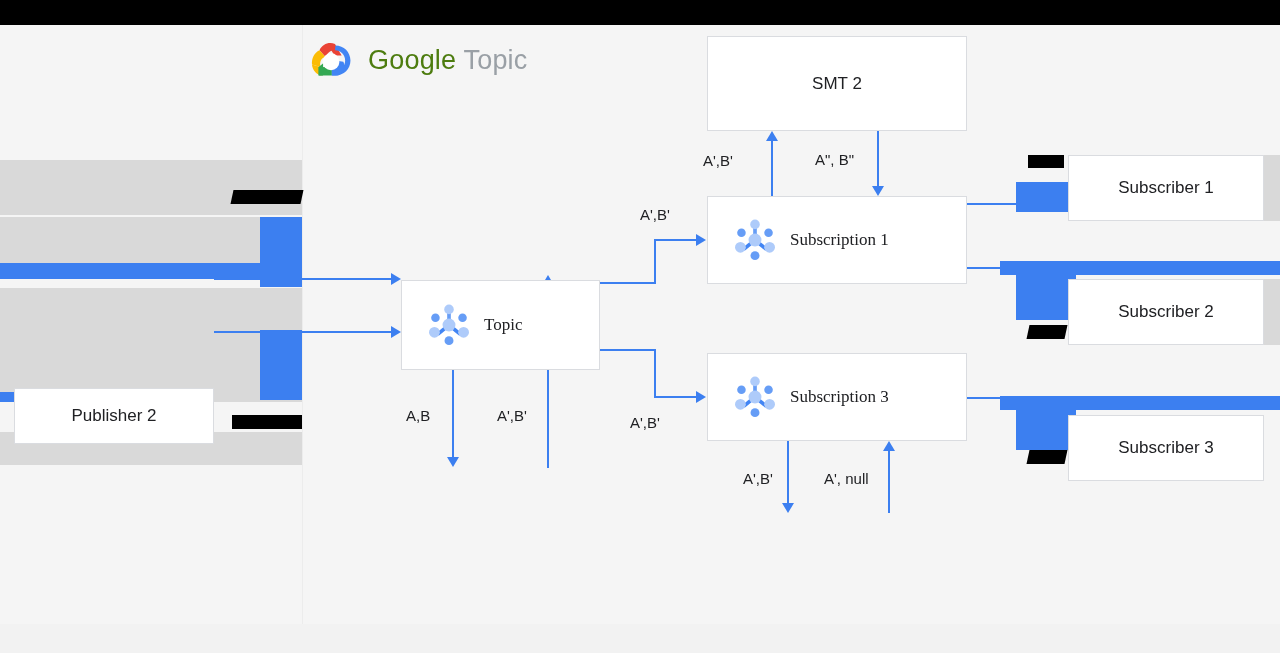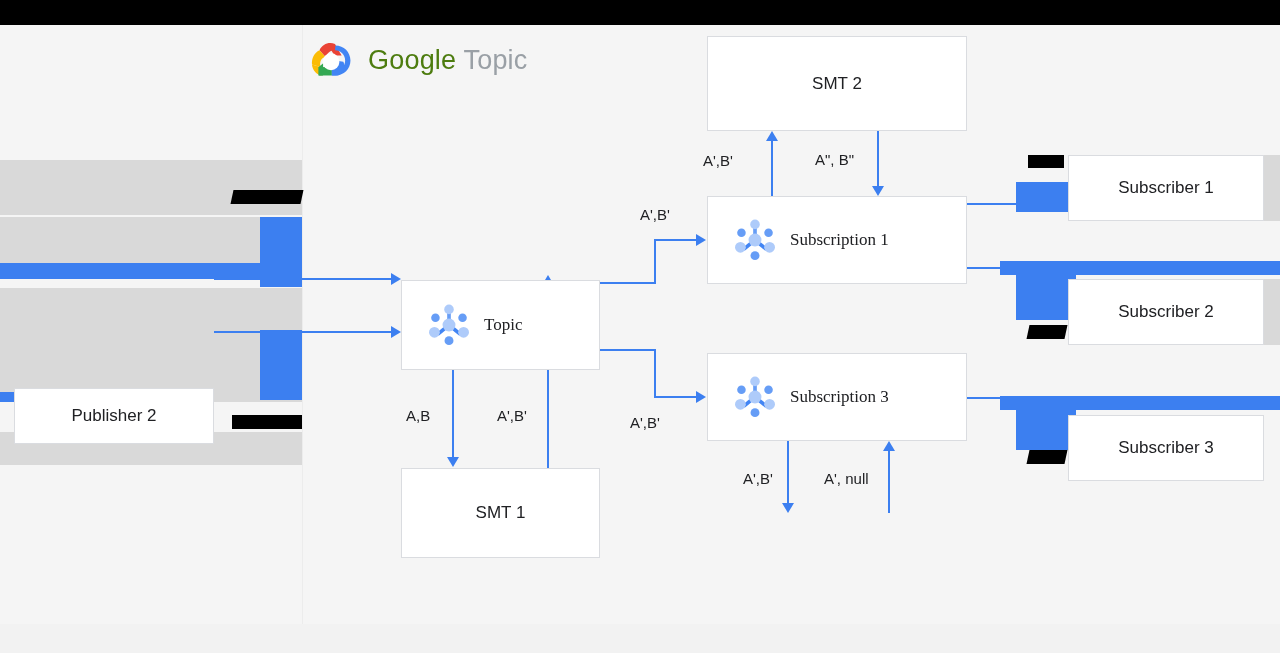--- a/index.html
+++ b/index.html
@@ -235,23 +235,20 @@
       <circle cx="24" cy="9" r="4.6" fill="#aecbfa"></circle>
       <circle cx="24" cy="39" r="4.3" fill="#669df6"></circle>
       <circle cx="11" cy="17" r="4.1" fill="#669df6"></circle>
       <circle cx="37" cy="17" r="4.1" fill="#669df6"></circle>
       <circle cx="10" cy="31" r="5.2" fill="#aecbfa"></circle>
       <circle cx="38" cy="31" r="5.2" fill="#aecbfa"></circle>
     </svg>
     <span class="label">Topic</span>
   </div>
 
-  <div class="node" style="left:401px;top:468px;width:199px;height:90px;">
-    <span class="label">SMT 1</span>
-  </div>
 
   <div class="node" style="left:707px;top:36px;width:260px;height:95px;">
     <span class="label">SMT 2</span>
   </div>
 
 
   <div class="node with-icon" style="left:707px;top:196px;width:260px;height:88px;">
     <svg class="pubsub-icon" viewBox="0 0 48 48">
       <line x1="24" y1="24" x2="24" y2="10" stroke="#669df6" stroke-width="3.5"></line>
       <line x1="24" y1="24" x2="13" y2="33" stroke="#4285f4" stroke-width="3.5"></line>

